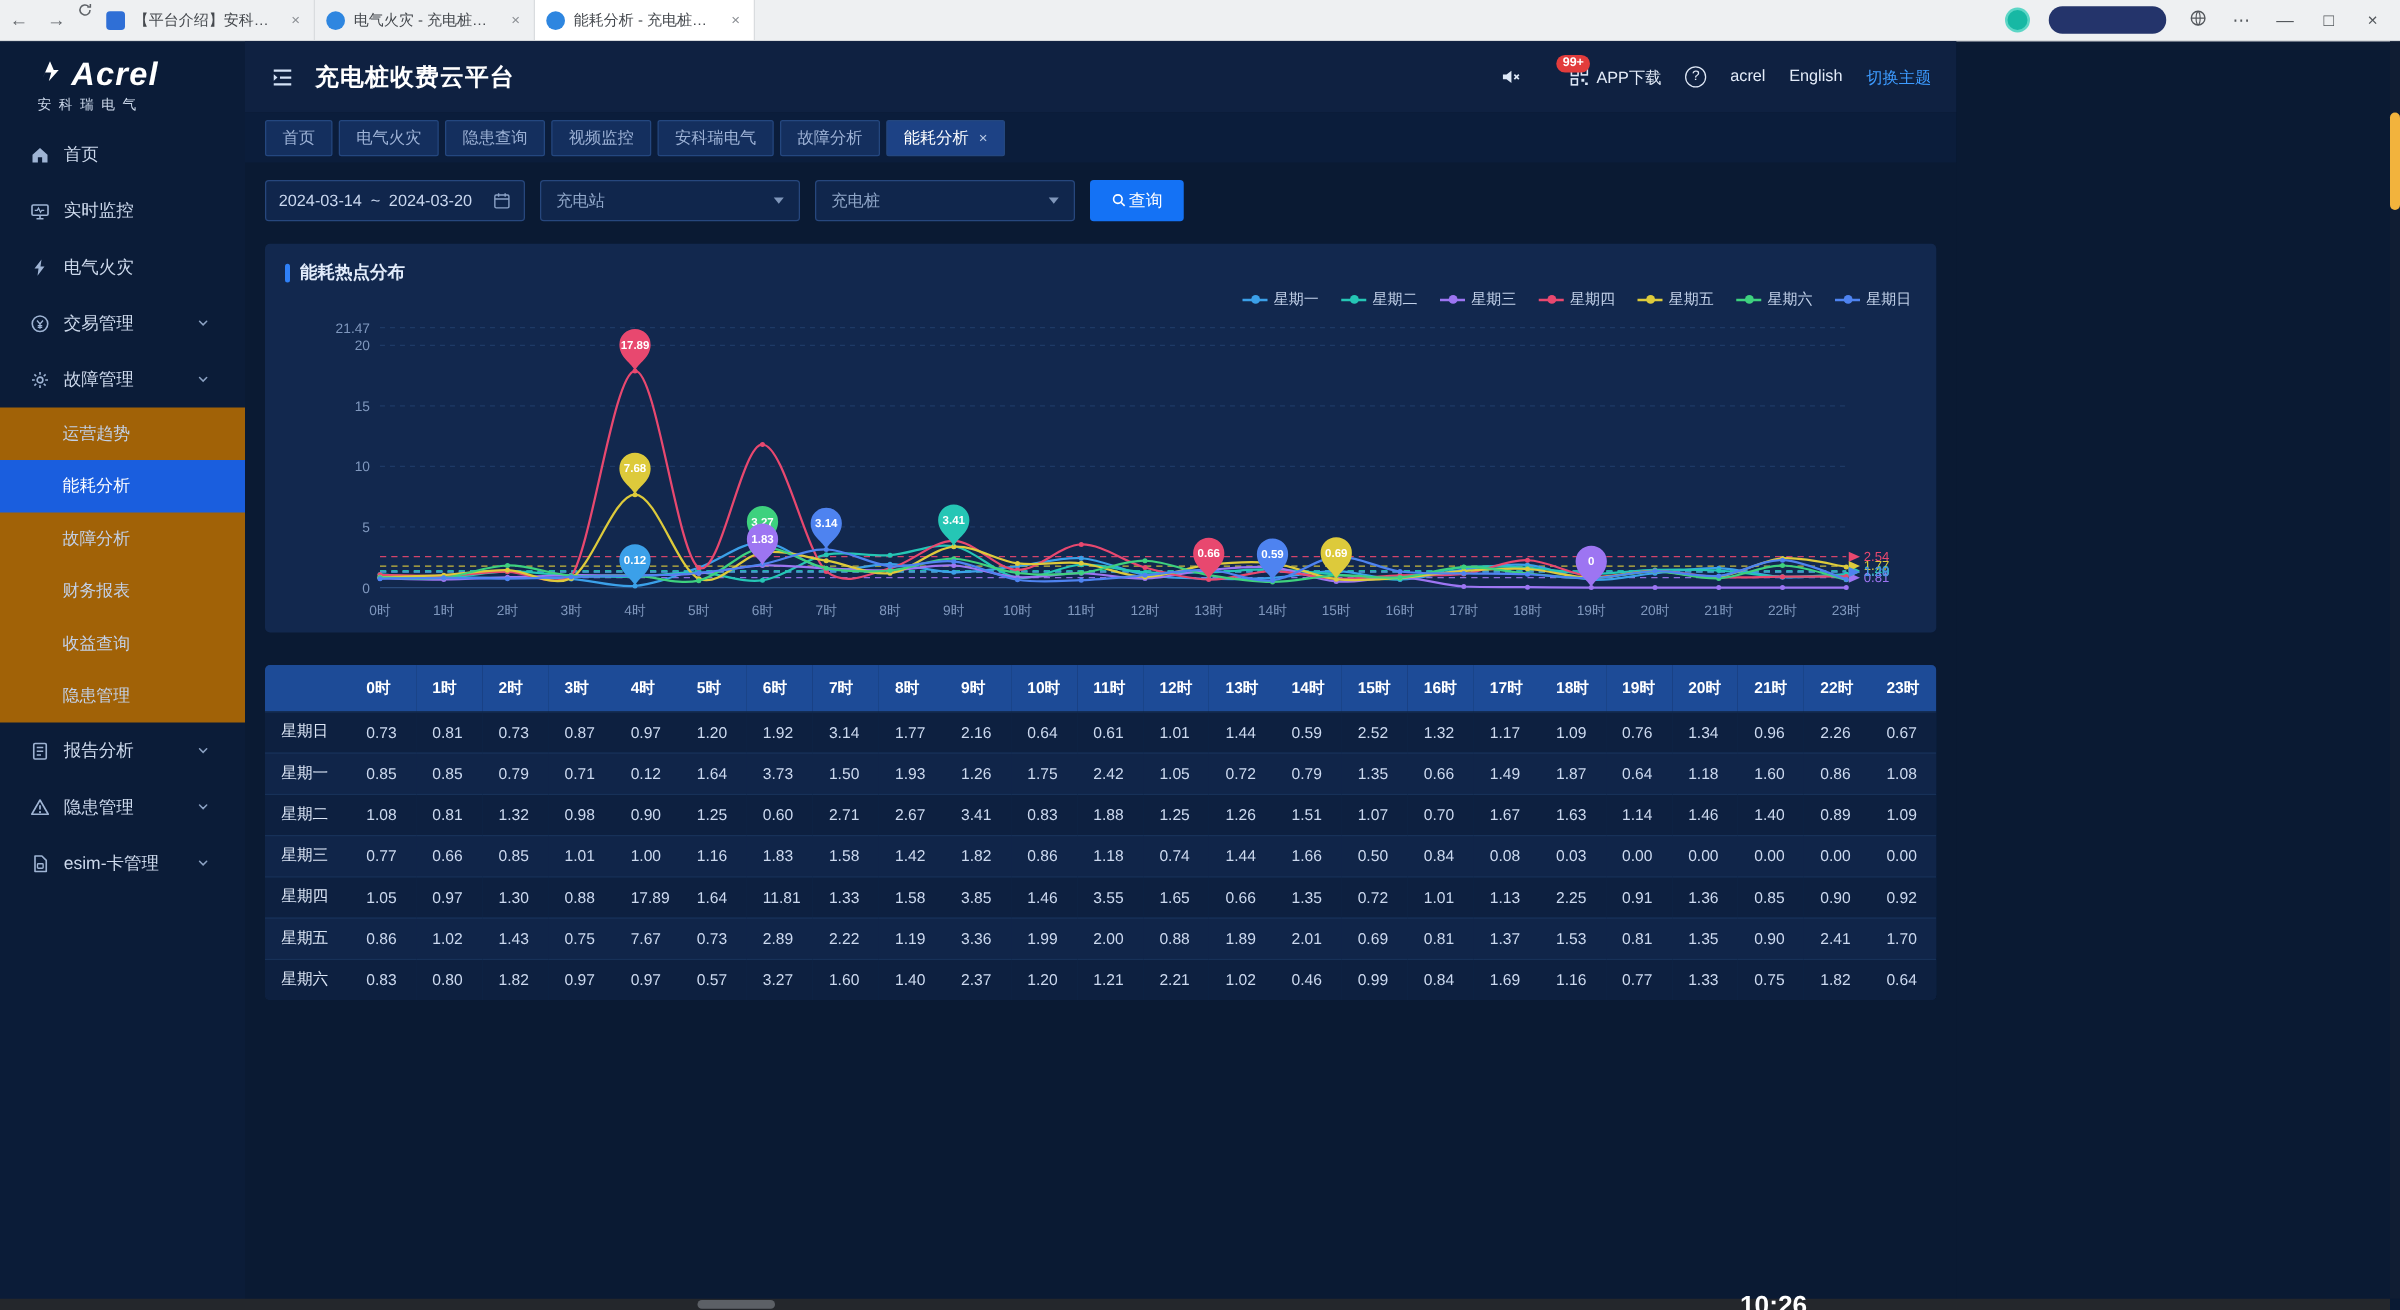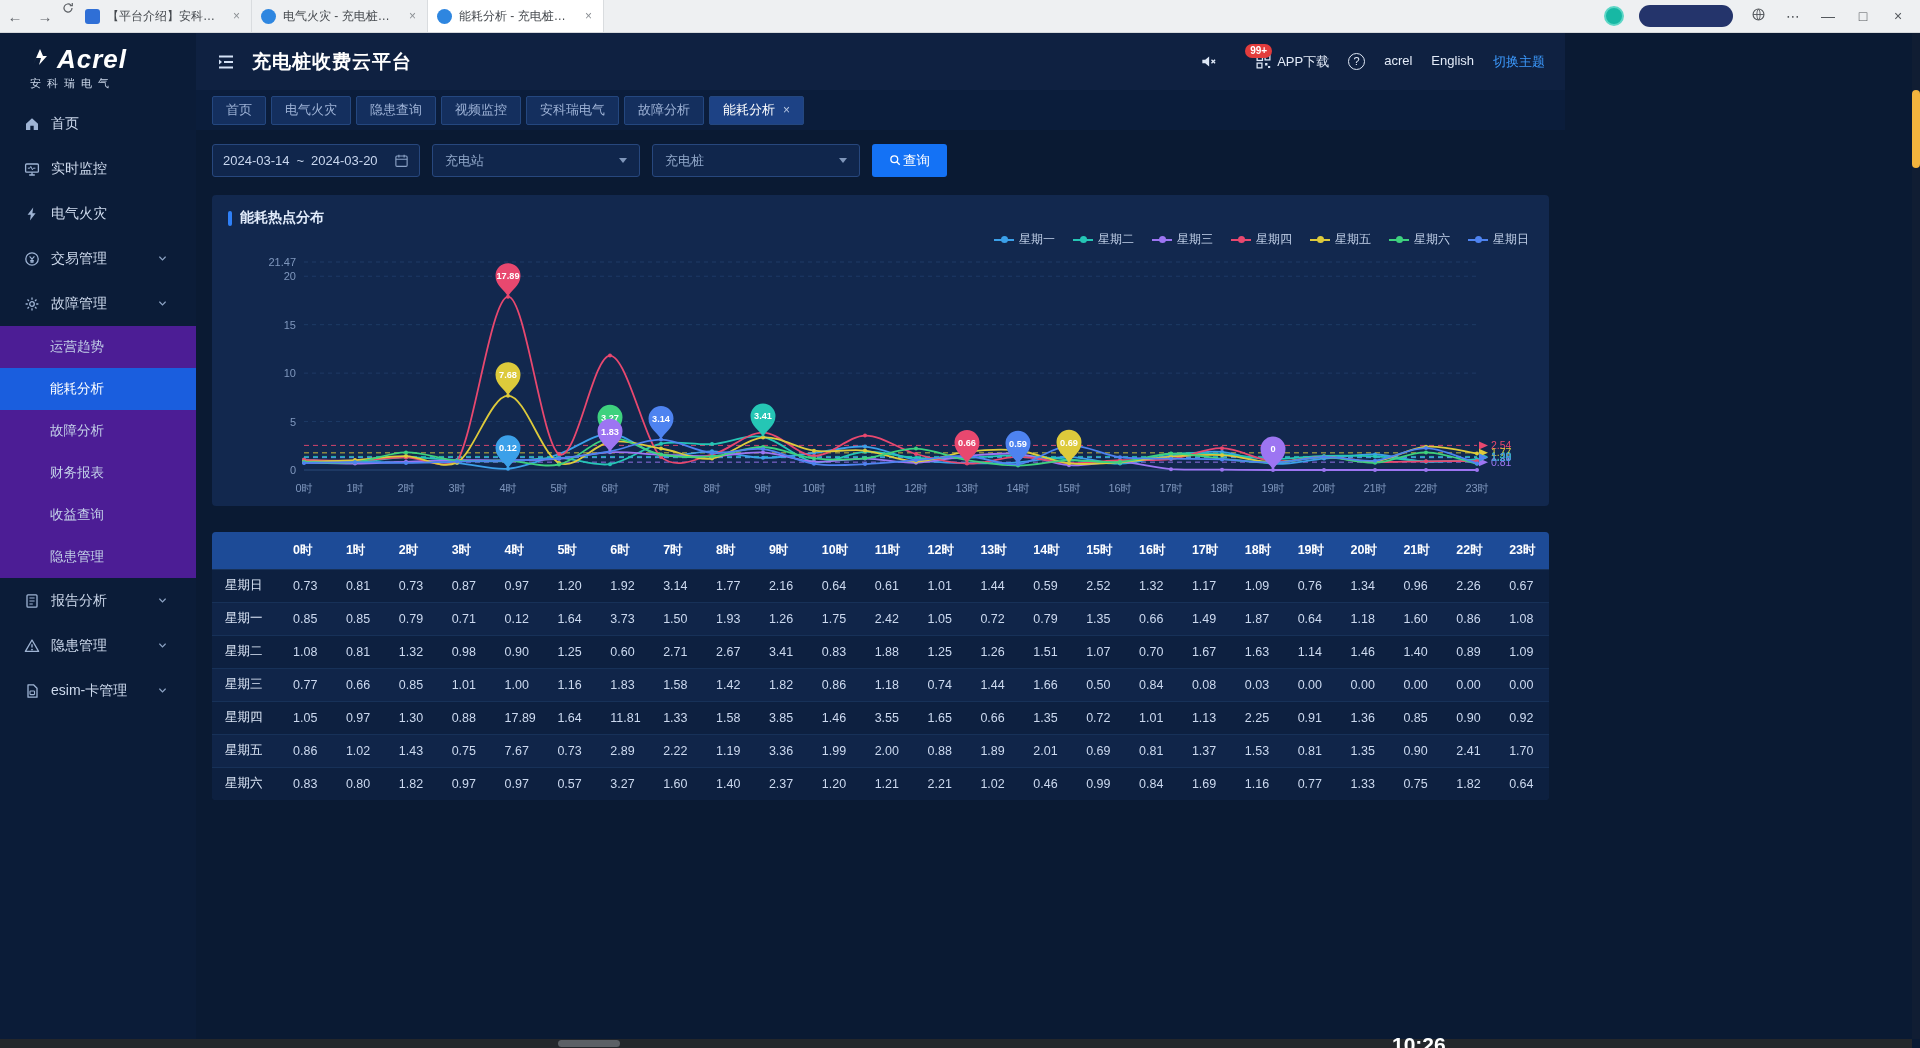--- a/index.html
+++ b/index.html
@@ -36,21 +36,21 @@
   .logo-top { display:flex; align-items:center; gap:7px; }
   .logo-mark svg { width:20px; height:20px; }
   .logo-name { color:#fff; font-size:26px; font-weight:bold; font-style:italic; letter-spacing:1px; }
   .logo-sub { color:#ccd8ea; font-size:11px; letter-spacing:6px; margin-top:1px; }
   .side-menu { flex:1; overflow:hidden; }
   .side-item { height:45px; display:flex; align-items:center; padding:0 16px 0 24px;
     color:#cdd9ec; font-size:14px; cursor:pointer; }
   .side-item .icon { color:#9fb4d4; margin-right:11px; }
   .side-item .slabel { flex:1; }
   .side-item .chev { margin-left:auto; color:#8ba1c2; width:13px; height:13px; }
-  .subwrap { background:#4c1d95; }
+  .subwrap { background:#a16207; }
   .side-sub { height:42px; line-height:42px; padding-left:50px; color:#c3d1e8; font-size:13.5px; cursor:pointer; }
   .side-sub.active { background:#1a5ede; color:#fff; }
   .icon { display:inline-flex; width:16px; height:16px; flex:none; }
   .icon svg { width:100%; height:100%; }
 
   
   .main { width:1369px; display:flex; flex-direction:column; background:#0a1a33; }
   .hdr { height:57px; background:#0f2141; display:flex; align-items:center; padding:0 20px; flex:none; }
   .collapse { color:#d4e2f6; width:20px; height:20px; margin-right:16px; cursor:pointer; }
   .hdr-title { color:#fff; font-size:19px; font-weight:bold; letter-spacing:1px; }

